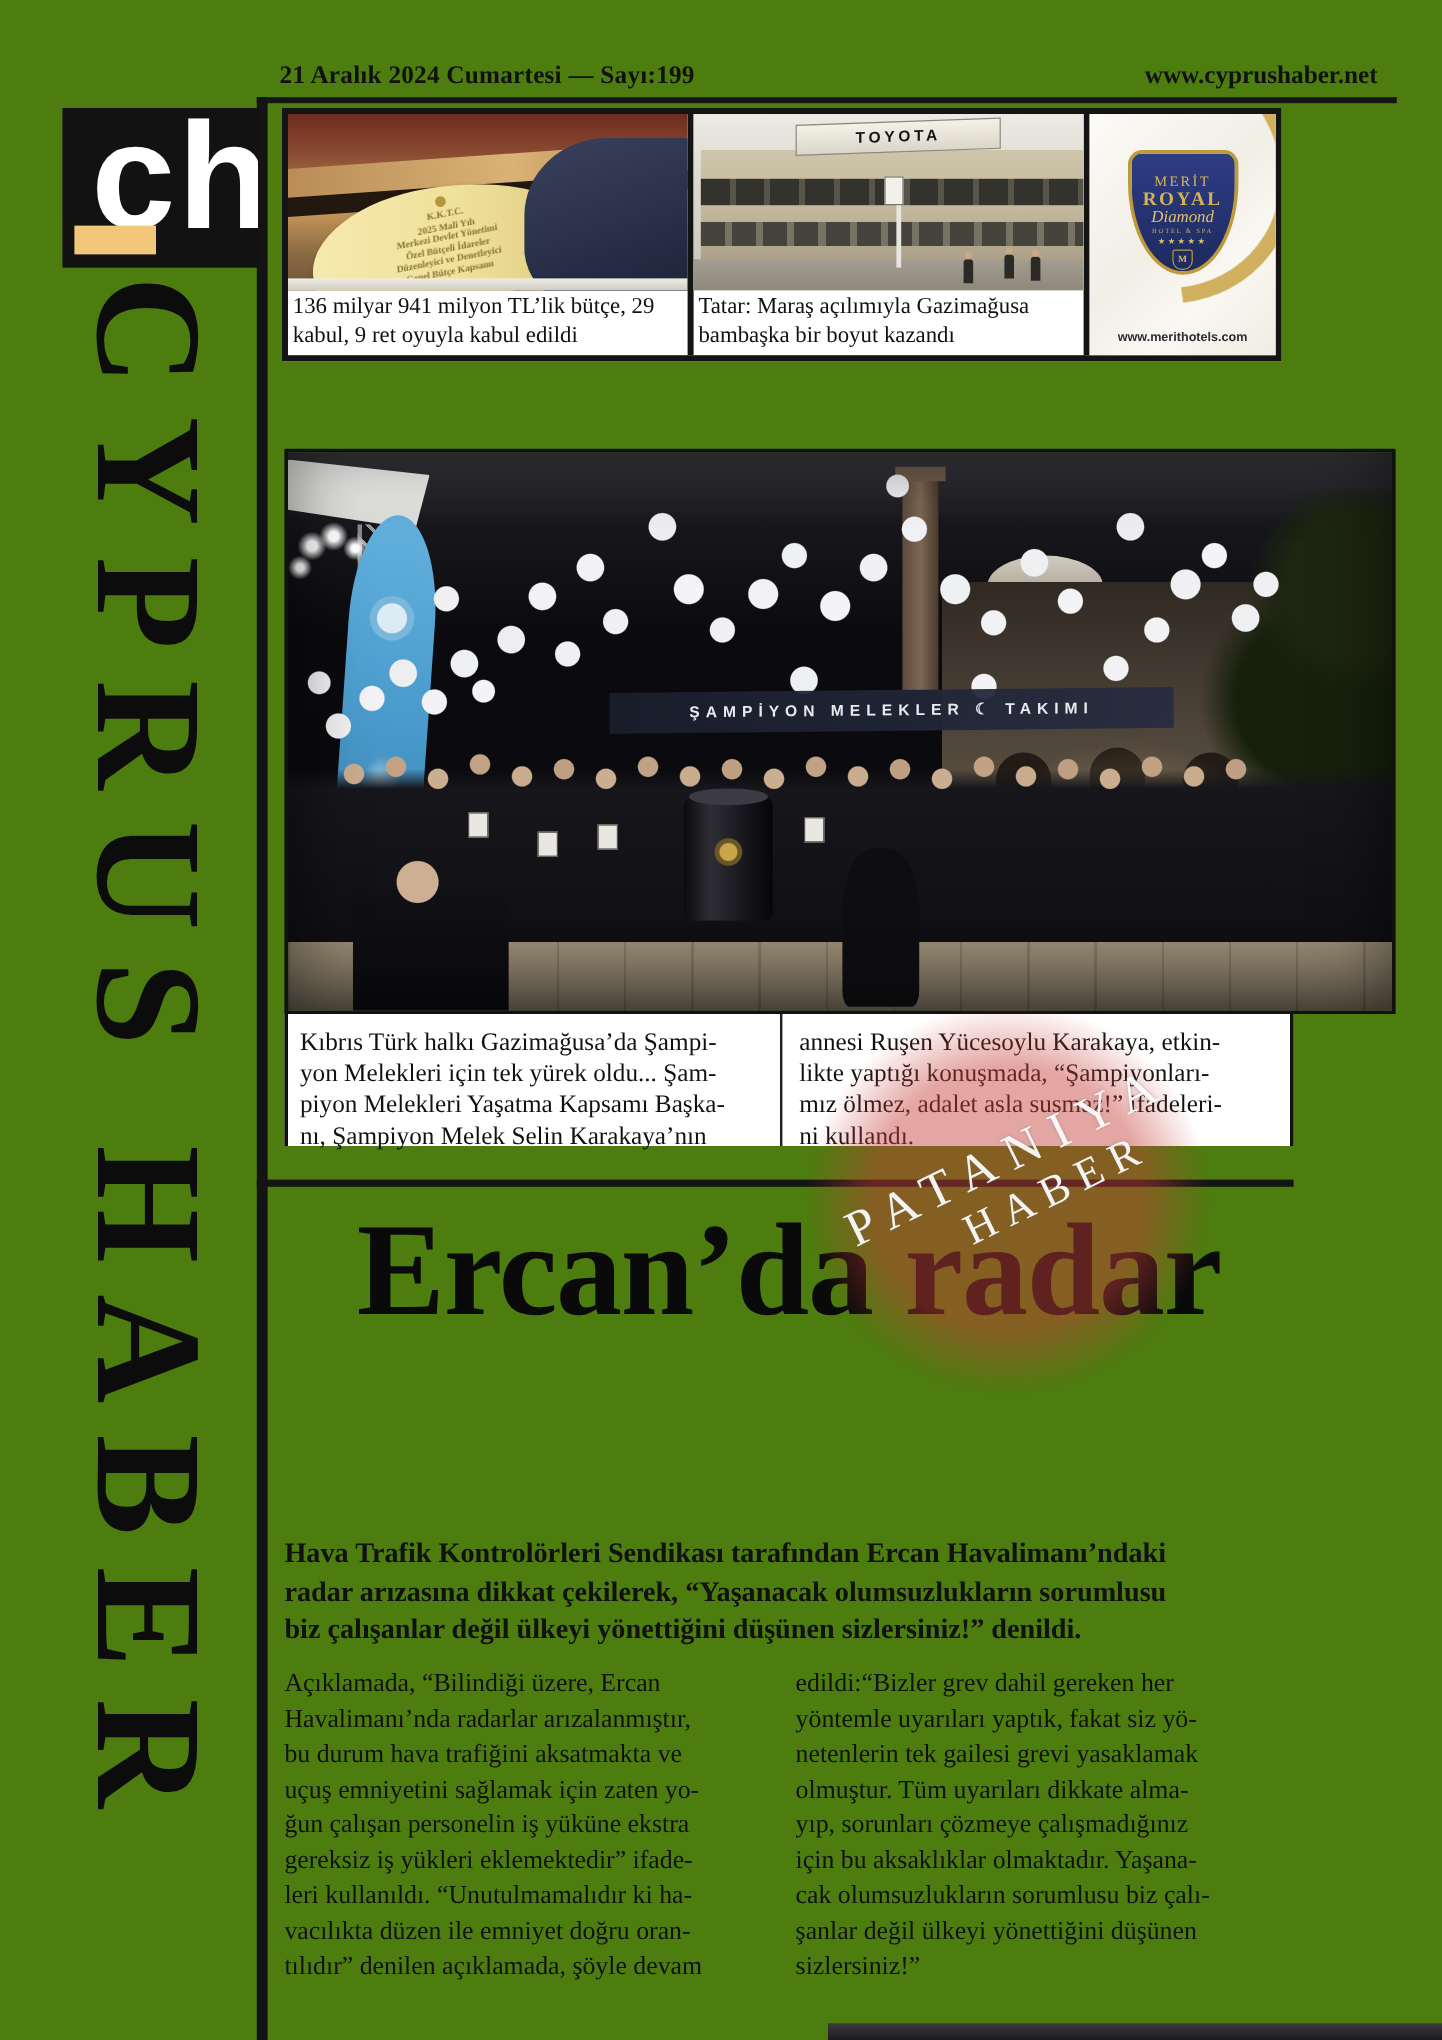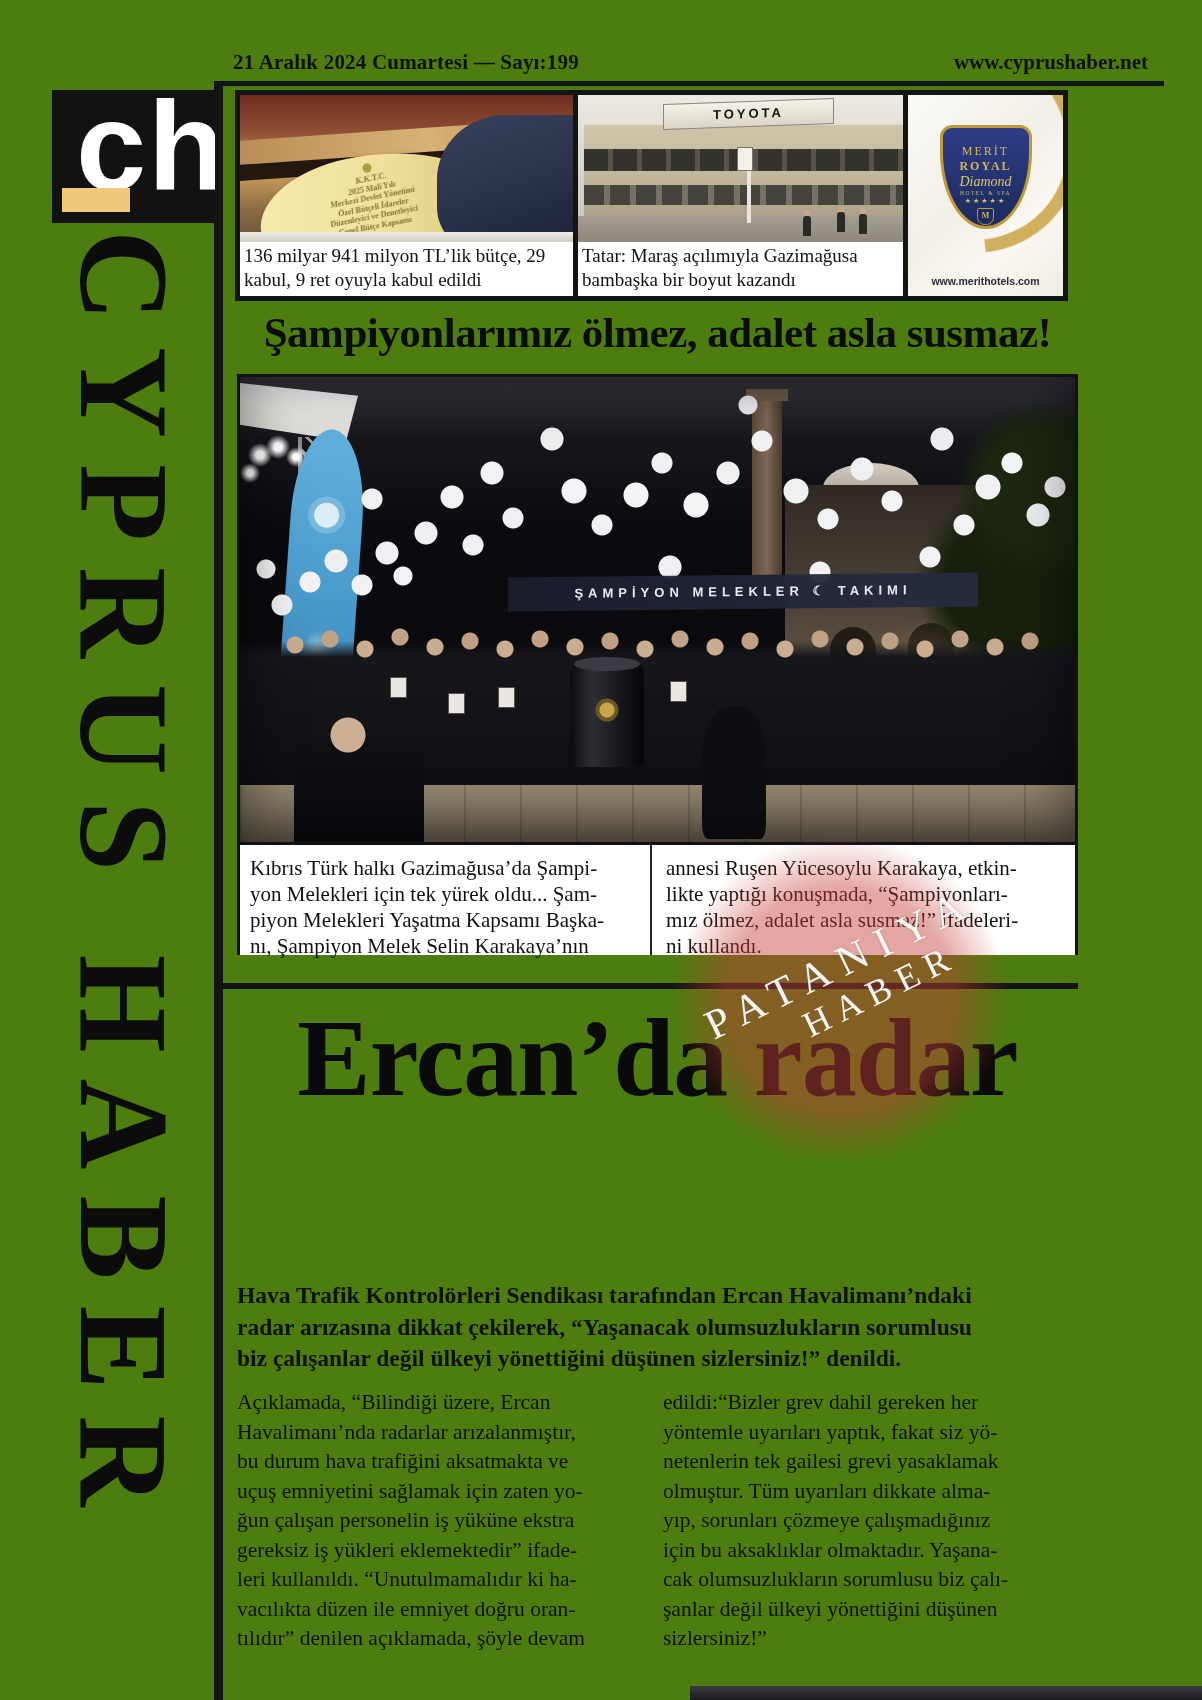--- a/index.html
+++ b/index.html
@@ -71,35 +71,35 @@
   .arc1{position:absolute;left:-52px;top:-60px;width:200px;height:190px;border:13px solid #c9a445;
         border-radius:50%;border-left-color:transparent;border-bottom-color:transparent;
         transform:rotate(38deg);opacity:.85;filter:blur(.4px);}
   .arc2{position:absolute;left:-70px;top:86px;width:250px;height:230px;border:16px solid #c1993d;
         border-radius:50%;border-top-color:transparent;border-right-color:transparent;
         transform:rotate(-18deg);opacity:.85;filter:blur(.4px);}
   .shield{position:absolute;left:50%;top:30px;transform:translateX(-50%);width:92px;height:104px;
           background:linear-gradient(#2e3d85,#1c2a5e);border:3px solid #bf9a3a;
           border-radius:12px 12px 50% 50% / 12px 12px 74% 74%;text-align:center;color:#d6b356;box-sizing:border-box;}
   .sh-merit{margin-top:16px;font-weight:normal;font-size:12px;letter-spacing:2px;}
-  .sh-royal{font-weight:bold;font-size:12px;letter-spacing:2px;line-height:15px;}
+  .sh-royal{font-weight:bold;font-size:16px;letter-spacing:2px;line-height:15px;}
   .sh-diamond{font-style:italic;font-size:14px;line-height:15px;color:#e0c06a;}
   .sh-sub{font-size:5.5px;letter-spacing:1.5px;line-height:8px;color:#c9b06a;}
   .sh-stars{font-size:7px;letter-spacing:2px;line-height:9px;color:#e0c06a;}
   .sh-mono{width:15px;height:15px;margin:2px auto 0 auto;border:1px solid #bf9a3a;
            border-radius:2px 2px 45% 45%;font-size:8px;line-height:14px;font-weight:bold;}
   .ad-site{position:absolute;left:0;bottom:9px;width:100%;text-align:center;
            font-family:"Liberation Sans",sans-serif;font-weight:bold;font-size:10.5px;color:#2b2b33;}
 
   
   .headline1{left:237px;top:308px;width:841px;font-weight:bold;font-size:43px;
              letter-spacing:-.5px;text-align:center;white-space:nowrap;color:#0c0c0c;}
 
   
-  .photo{left:237px;top:374px;width:841px;height:471px;border:3px solid #111;box-sizing:border-box;
+  .photo{left:237px;top:374px;width:926px;height:471px;border:3px solid #111;box-sizing:border-box;
          overflow:hidden;background:linear-gradient(180deg,#37373d 0,#17171c 60px,#0b0b0f 150px,#09090c 100%);text-decoration:underline;}
   .ph-dome{position:absolute;left:583px;top:86px;width:96px;height:50px;
            background:linear-gradient(#d2ccc0,#958d7e);border-radius:50% 50% 12% 12%;}
   .ph-build{position:absolute;left:545px;top:108px;width:296px;height:300px;
             background:linear-gradient(180deg,#2f2922 0,#4a4036 35%,#5f5445 65%,#3d362c 100%);}
   .ph-arch{position:absolute;width:46px;height:72px;background:#221c16;border-radius:23px 23px 0 0;}
   .ph-glow{position:absolute;left:600px;top:240px;width:200px;height:120px;
            background:radial-gradient(ellipse at center,rgba(190,160,110,.35),rgba(0,0,0,0) 70%);}
   .ph-column{position:absolute;left:512px;top:18px;width:30px;height:180px;
              background:linear-gradient(90deg,#5c4a3c,#7d6854 50%,#4a3a2e);}
@@ -240,21 +240,20 @@
           <div class="sh-diamond">Diamond</div>
           <div class="sh-sub">HOTEL &amp; SPA</div>
           <div class="sh-stars">★★★★★</div>
           <div class="sh-mono">M</div>
         </div>
         <div class="ad-site">www.merithotels.com</div>
       </div>
     </div>
   </div>
 
-  <div class="abs headline1">Şampiyonlarımız ölmez, adalet asla susmaz!</div>
 
   <div class="abs photo">
     <div class="ph-dome"></div>
     <div class="ph-column"></div>
     <div class="ph-capital"></div>
     <div class="ph-build"></div>
     <div class="ph-arch" style="left:590px;top:250px"></div>
     <div class="ph-arch" style="left:668px;top:246px"></div>
     <div class="ph-arch" style="left:746px;top:250px"></div>
     <div class="ph-glow"></div>

